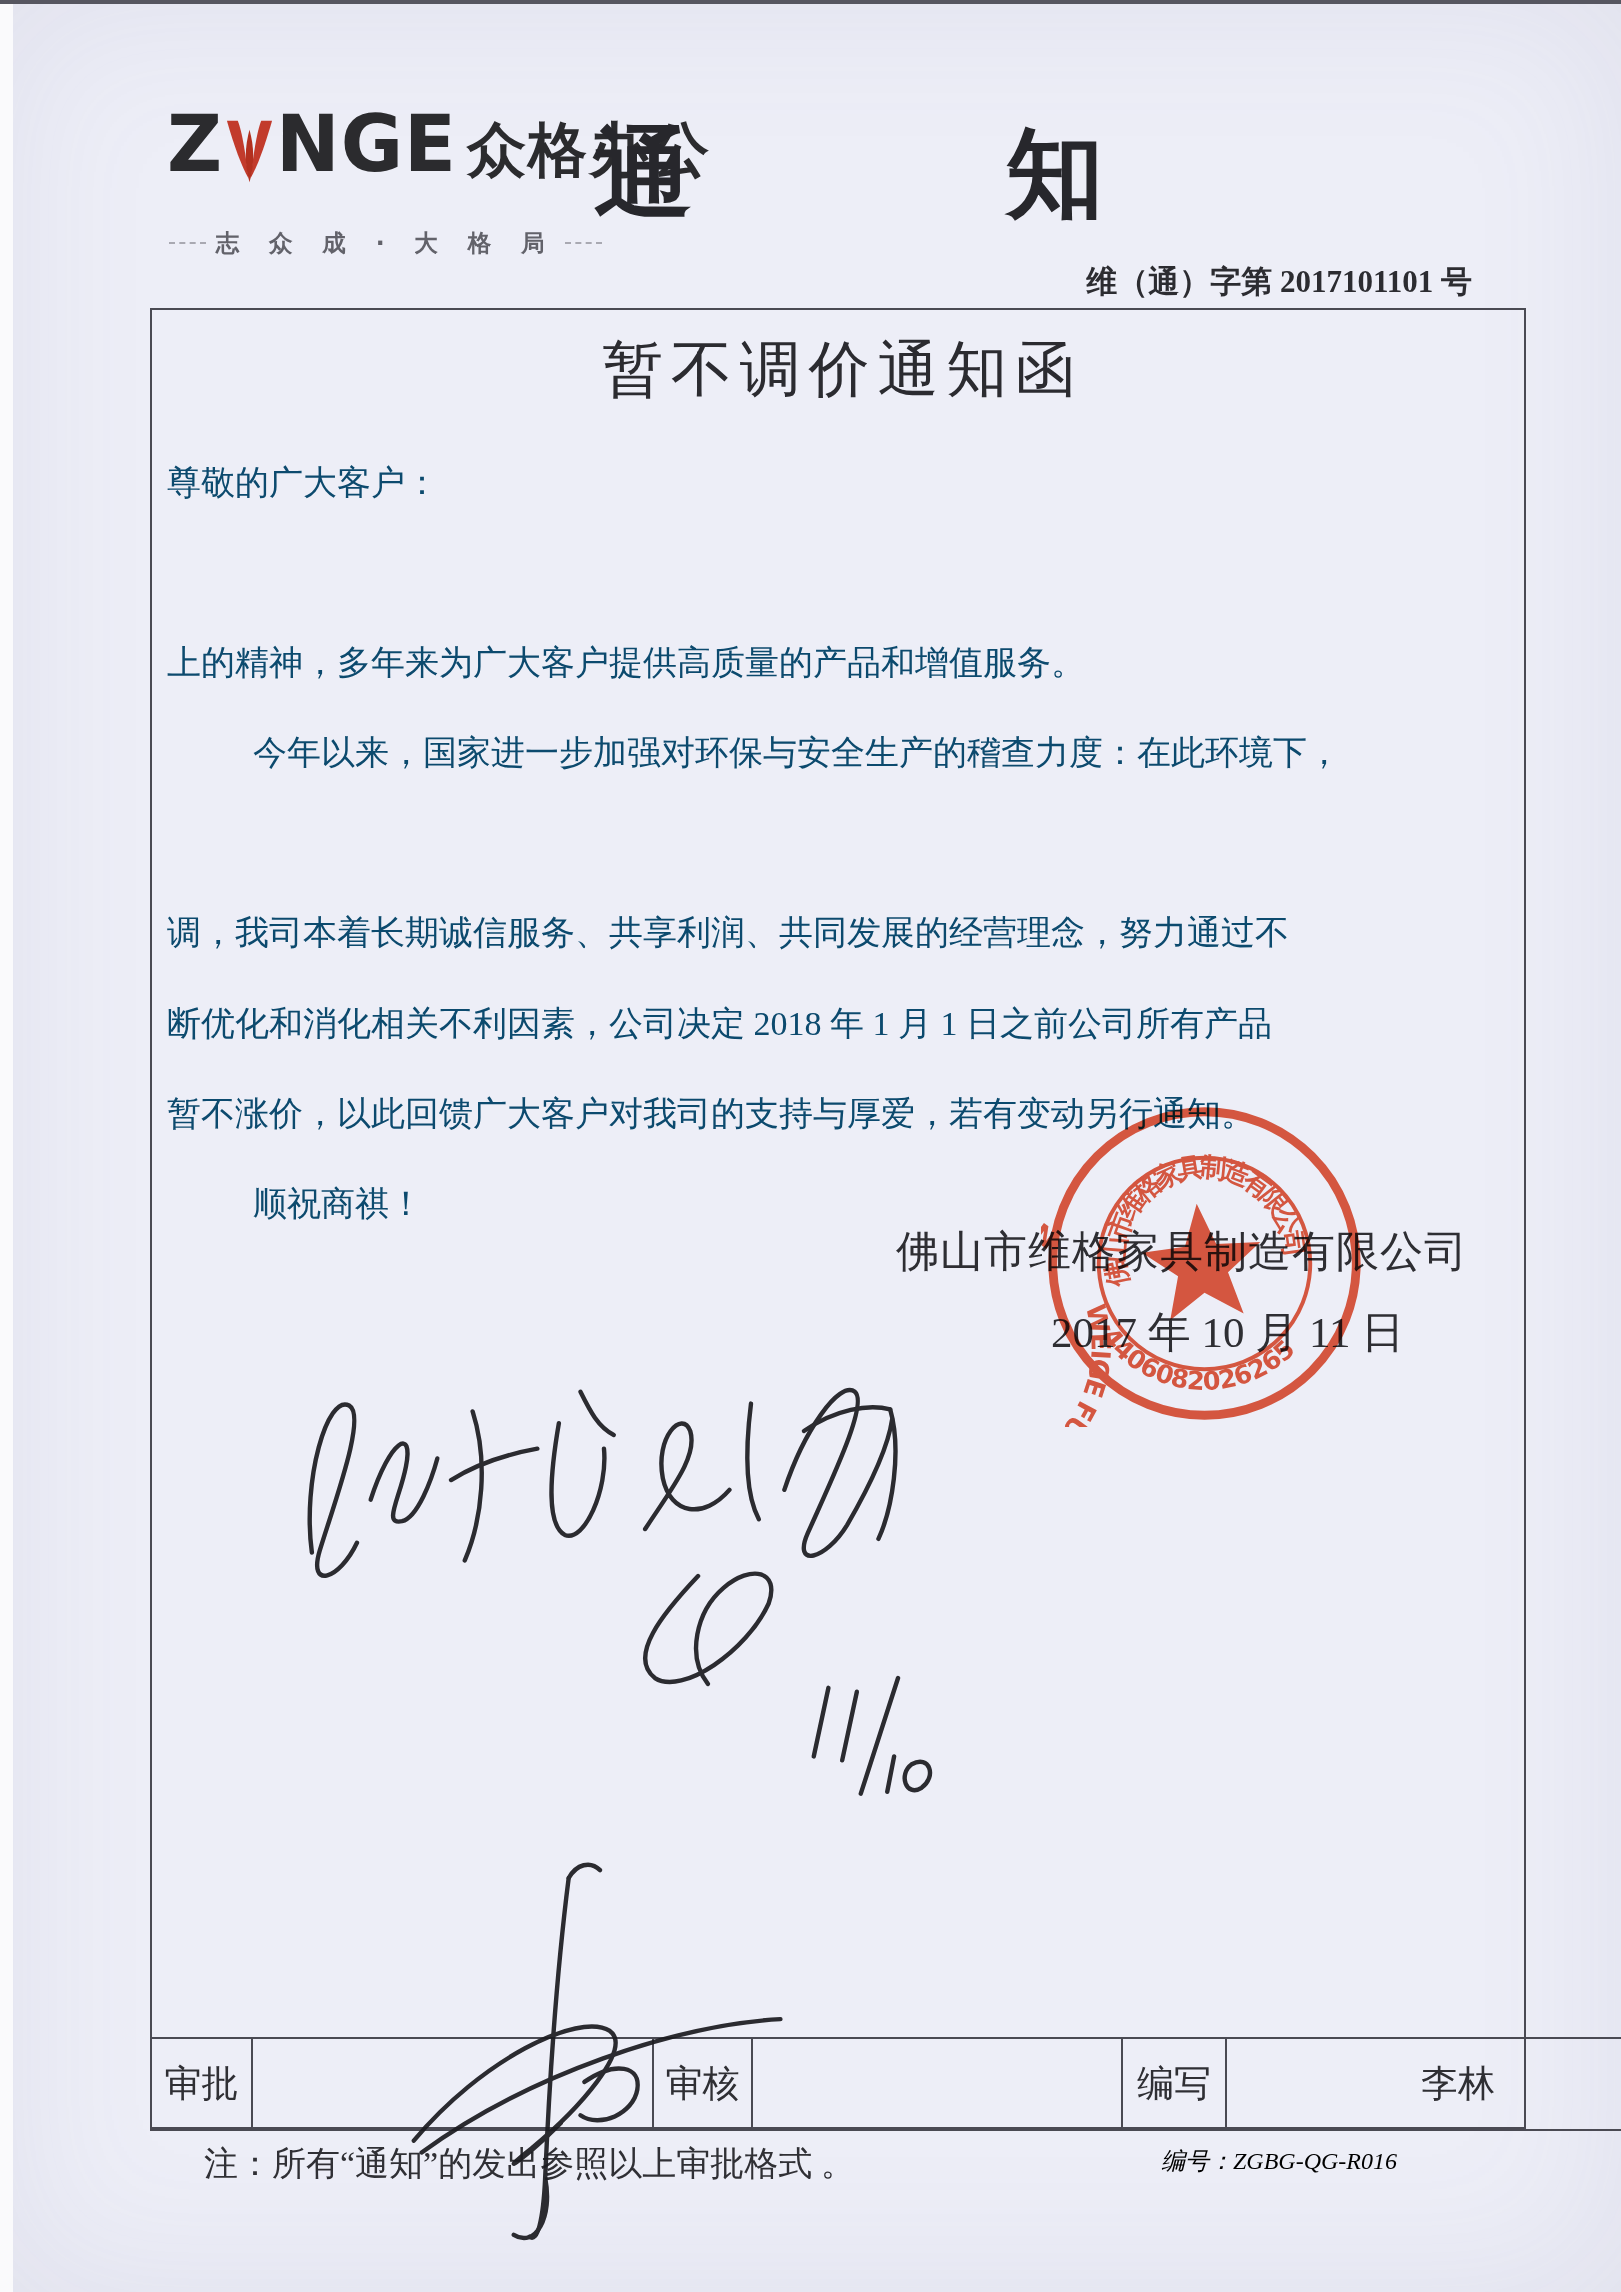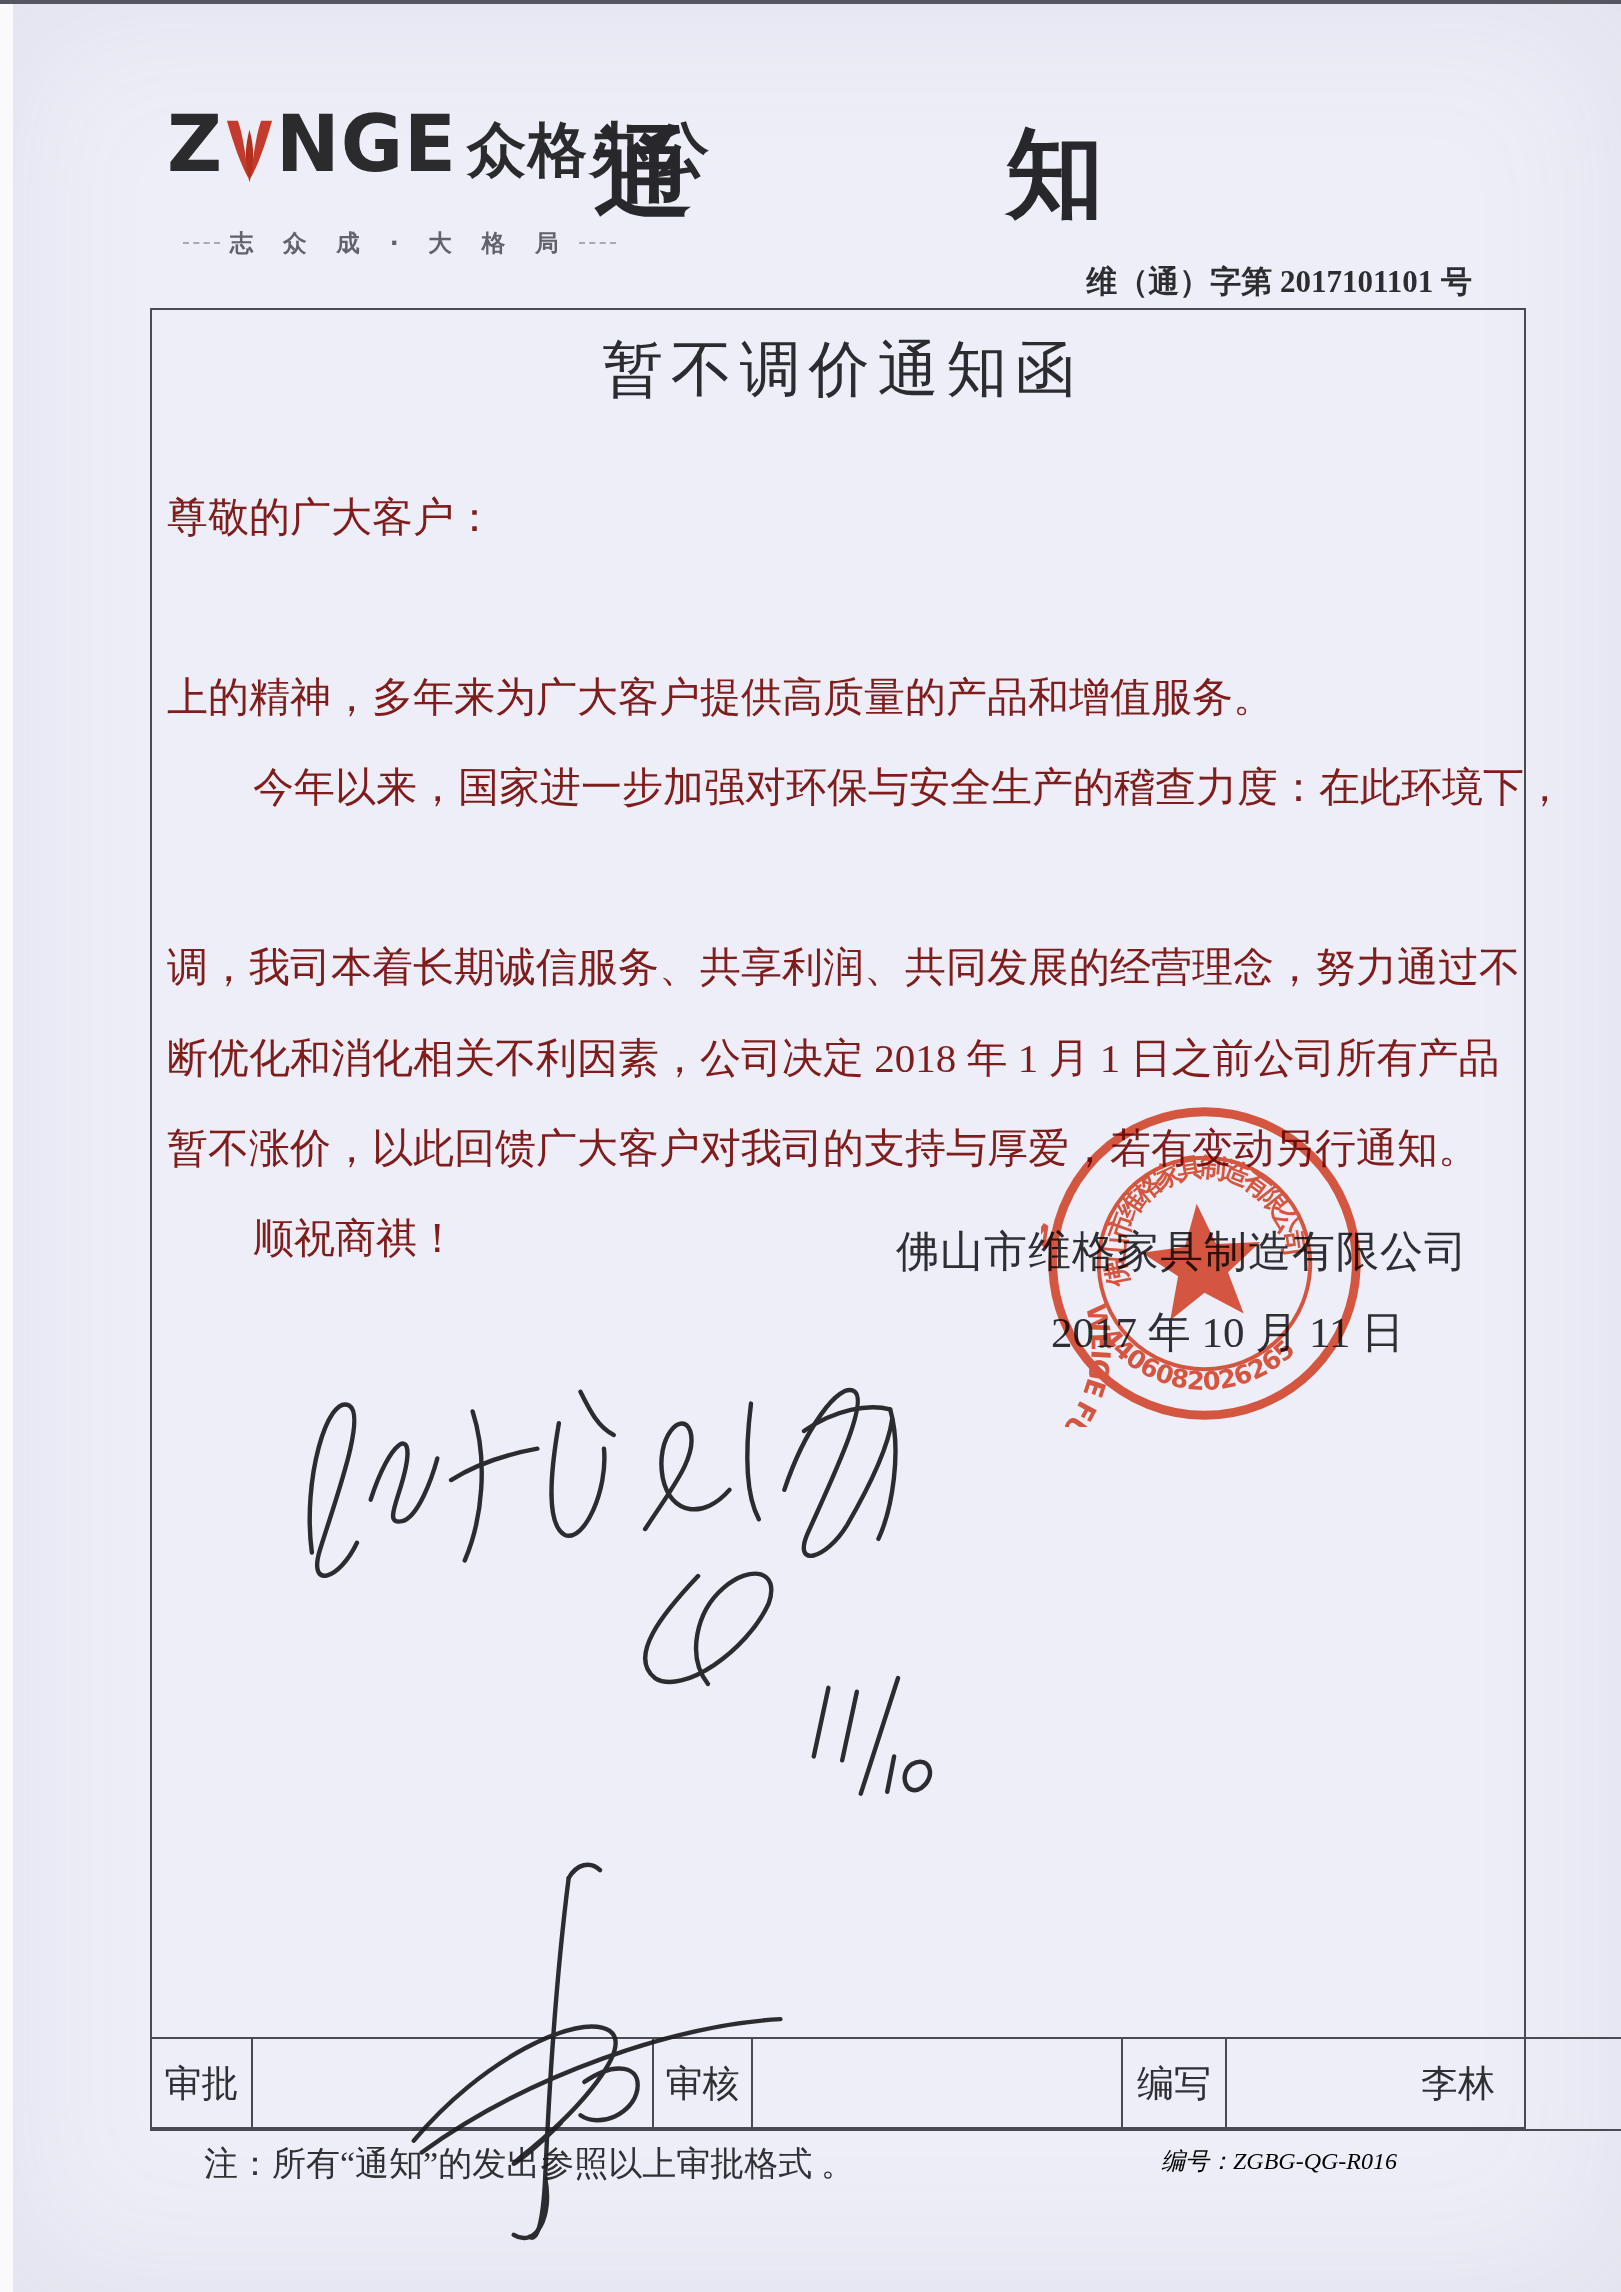--- a/index.html
+++ b/index.html
@@ -12,37 +12,37 @@
   }
   .scan-top-edge{position:absolute;left:0;top:0;width:1621px;height:3.9px;background:#565660;}
   .scan-left-edge{position:absolute;left:0;top:0;width:12.7px;height:2293px;background:#fafafc;}
 
   
   .logo{position:absolute;left:167px;top:106px;display:flex;align-items:baseline;
         font-family:"DejaVu Sans","Liberation Sans",sans-serif;font-weight:bold;color:#2b2b2e;}
   .logo .lat{font-size:76px;line-height:1;letter-spacing:1px;transform:scaleY(1.04);}
   .logo .tulip{width:49px;height:65px;margin:0 2px;align-self:flex-end;position:relative;top:2px;}
   .logo .cjk{font-size:59px;line-height:1;margin-left:10px;letter-spacing:2px;}
-  .tagline{position:absolute;left:183px;top:227px;width:433px;display:flex;align-items:center;gap:10px;text-align:right;}
+  .tagline{position:absolute;left:169px;top:227px;width:433px;display:flex;align-items:center;gap:10px;text-align:right;}
   .tagline .tl-line{flex:1;border-top:2px dashed #a9a9b2;height:0;}
   .tagline .tl-text{font-size:23.5px;color:#62626a;letter-spacing:10.8px;white-space:nowrap;
                     font-family:"DejaVu Sans","Liberation Sans",sans-serif;font-weight:bold;}
 
   
   .notice-title{position:absolute;left:594px;top:125px;width:510px;display:flex;justify-content:space-between;
                 font-size:98px;font-weight:600;color:#27272c;line-height:1;}
   .ref-number{position:absolute;right:149px;top:261px;font-size:31px;font-weight:bold;color:#2c2c31;white-space:nowrap;}
 
   
   .content-box{position:absolute;left:150px;top:308px;width:1376px;height:1821px;
                border:2.9px solid #4a4a53;box-sizing:border-box;}
   .doc-title{position:absolute;left:549px;top:329px;width:588px;text-align:center;
              font-size:61px;letter-spacing:7.8px;color:#2b2b30;white-space:nowrap;}
-  .bodyline{position:absolute;left:167px;width:1353px;font-size:41px;line-height:1.2;
-            color:#7f1d1d;white-space:nowrap;margin-top:30px;}
+  .bodyline{position:absolute;left:167px;width:1353px;font-size:34px;line-height:1.2;
+            color:#0c4a6e;white-space:nowrap;}
   .indent{left:253px;}
   .company-name{position:absolute;right:153px;top:1223px;font-size:43px;letter-spacing:1px;color:#2e2e33;white-space:nowrap;z-index:2;}
   .company-date{position:absolute;left:1051px;top:1304px;font-size:43px;color:#2e2e33;white-space:nowrap;z-index:2;}
 
   
   .stamp{position:absolute;left:1041px;top:1100px;width:327px;height:327px;z-index:3;
          mix-blend-mode:multiply;opacity:.9;}
 
   
   .handwriting{position:absolute;left:255px;top:1333px;width:745px;height:941px;z-index:4;pointer-events:none;}

